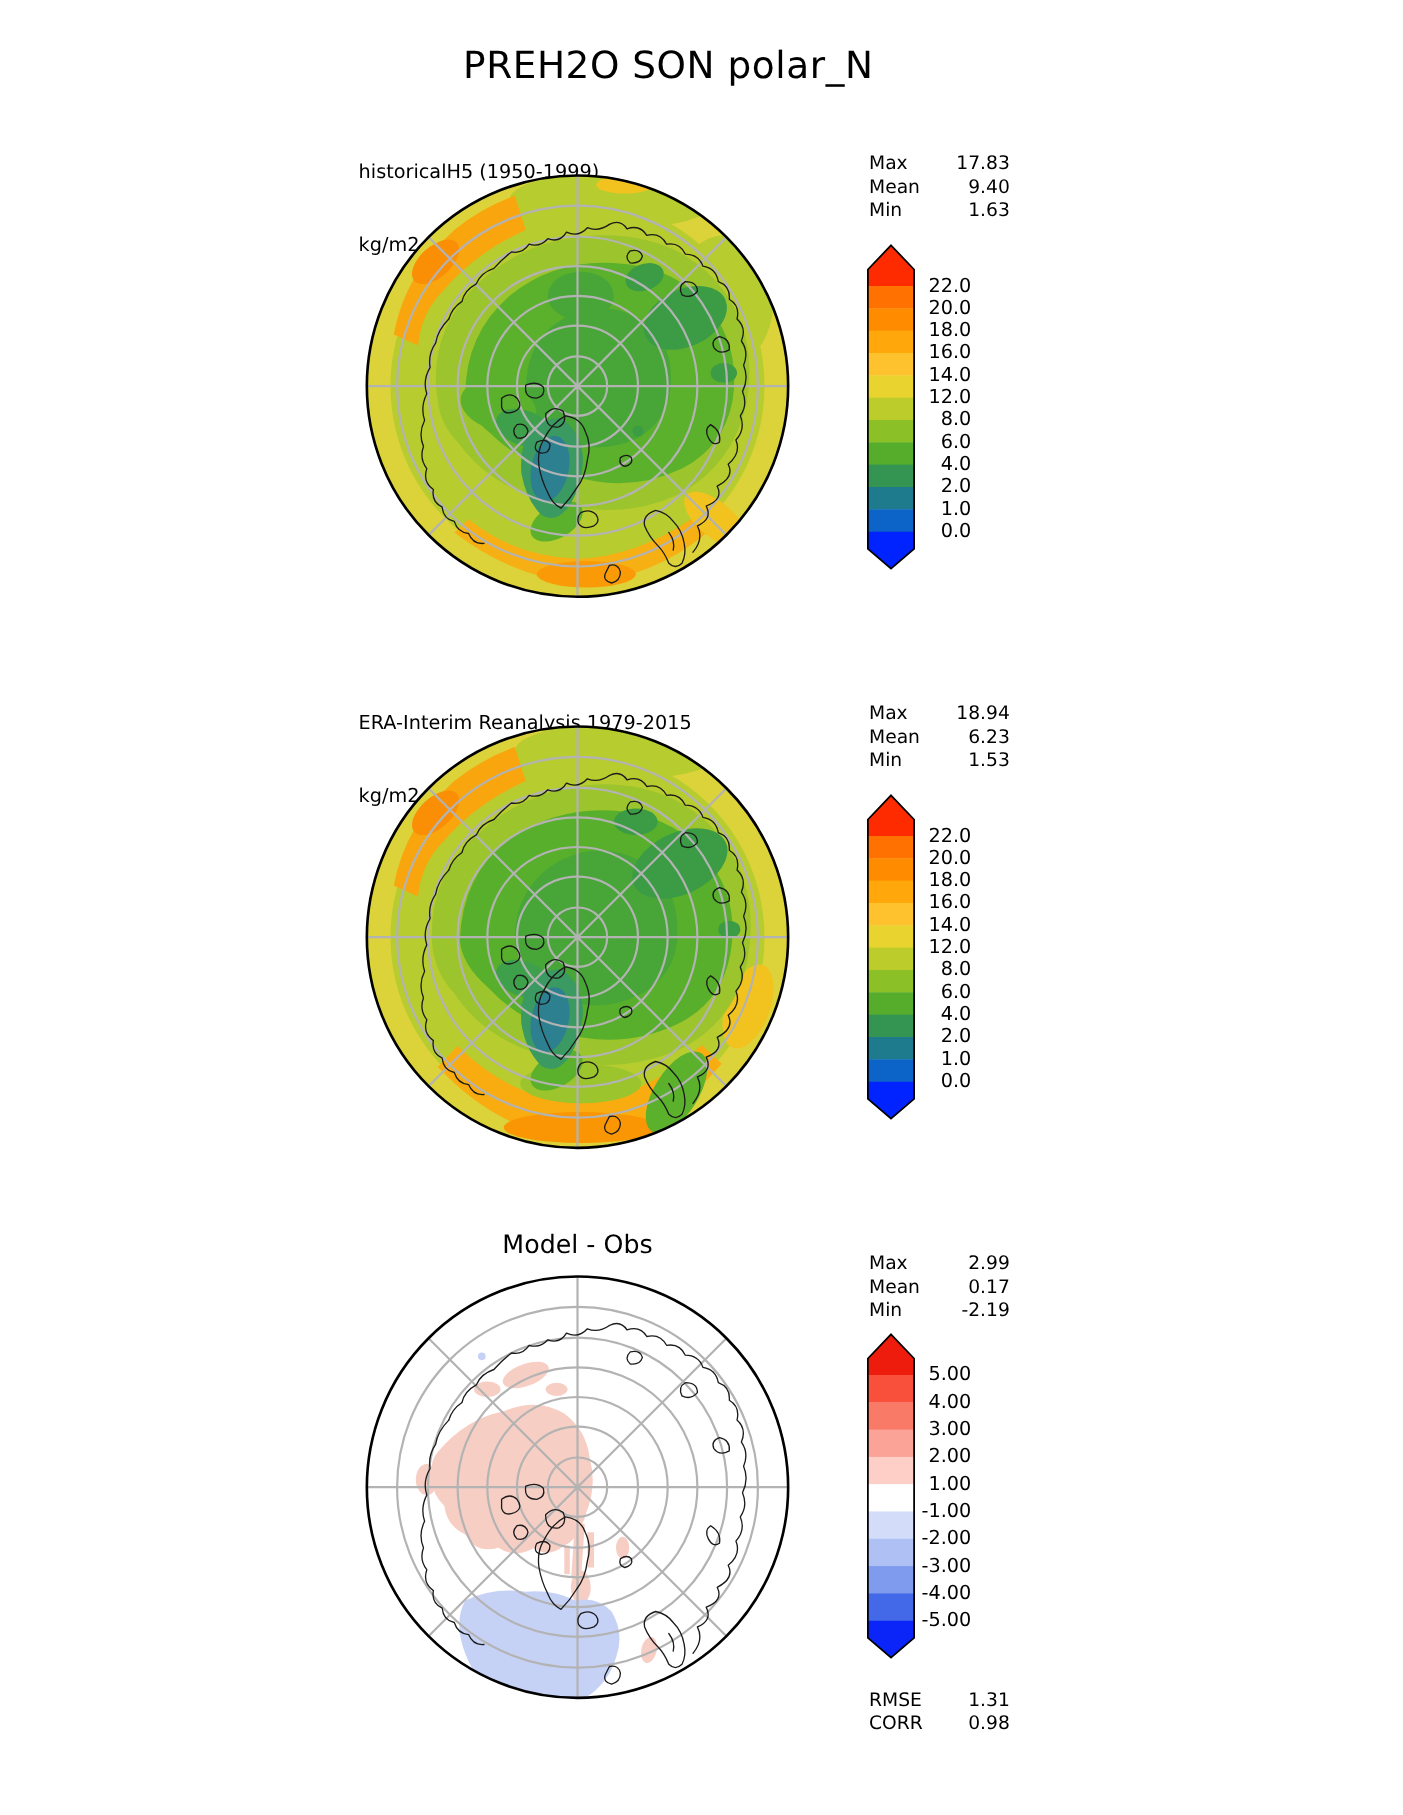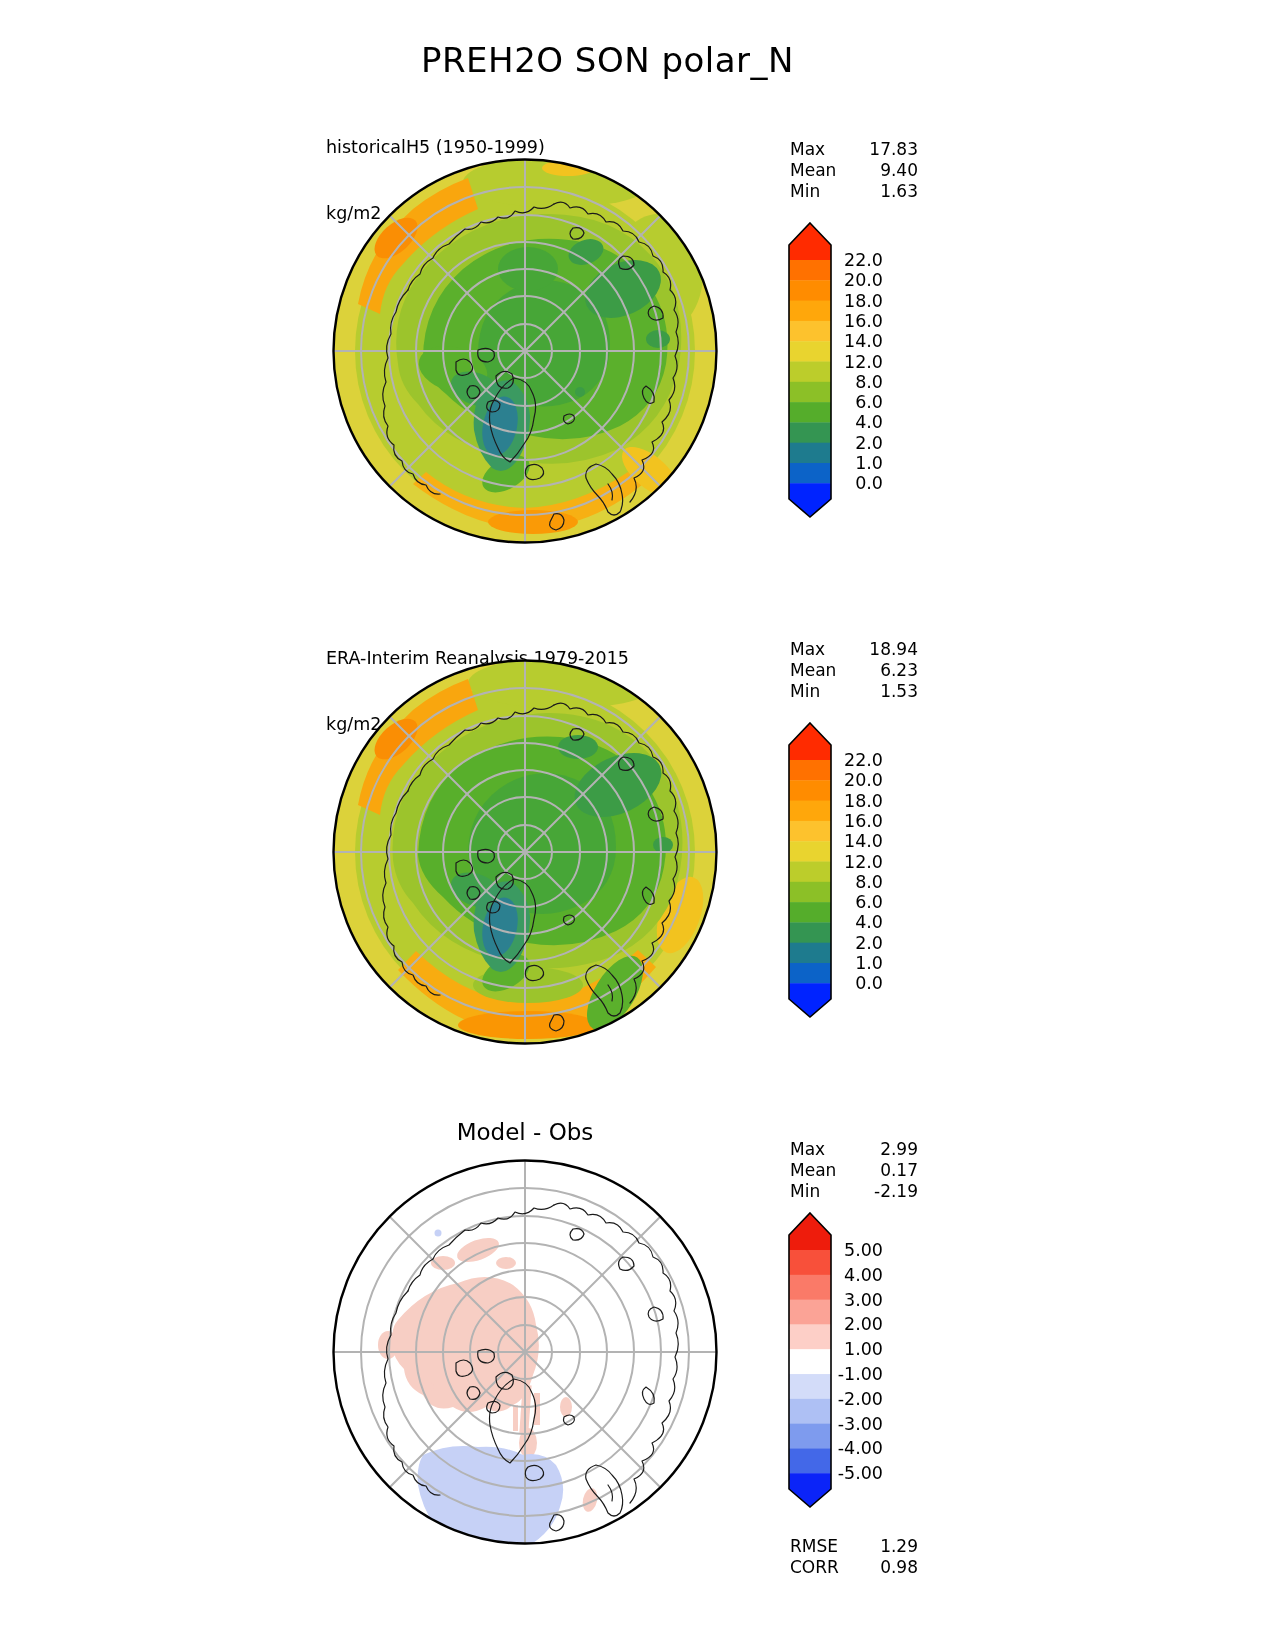--- a/index.html
+++ b/index.html
@@ -51,21 +51,21 @@
         <path d="M295,102 q11,0 11,9 q-6,7 -14,3 q-4,-8 3,-12 z"></path>
         <path d="M245,74 q9,-2 11,5 q-2,7 -11,6 q-6,-5 0,-11 z"></path>
         <path d="M318,232 q10,6 8,16 q-6,4 -10,-4 q-4,-8 2,-12 z"></path>
       </g>
     </defs>
   </svg>
 
   <div class="fig-title">PREH2O SON polar_N</div>
 
   
-  <div class="panel-label" style="top:92px">
+  <div class="panel-label" style="top:102px">
     <div>historicalH5 (1950-1999)</div>
     <div>kg/m2</div>
   </div>
 
   <div class="stats" style="top:139px">
     <div class="row">
         <span>Max</span>
         <span>17.83</span>
       </div>
     <div class="row">
@@ -294,21 +294,21 @@
       <text x="95" y="163.05555555555557" text-anchor="end" dominant-baseline="central" font-size="17.5" fill="#000">-1.00</text>
       <text x="95" y="187.86666666666667" text-anchor="end" dominant-baseline="central" font-size="17.5" fill="#000">-2.00</text>
       <text x="95" y="212.6777777777778" text-anchor="end" dominant-baseline="central" font-size="17.5" fill="#000">-3.00</text>
       <text x="95" y="237.4888888888889" text-anchor="end" dominant-baseline="central" font-size="17.5" fill="#000">-4.00</text>
       <text x="95" y="262.3" text-anchor="end" dominant-baseline="central" font-size="17.5" fill="#000">-5.00</text>
     </svg>
 
   <div class="stats" style="top:1536px">
     <div class="row">
         <span>RMSE</span>
-        <span>1.29</span>
+        <span>1.31</span>
       </div>
     <div class="row">
         <span>CORR</span>
         <span>0.98</span>
       </div>
   </div>
 
 </div>
 
 </body></html>

